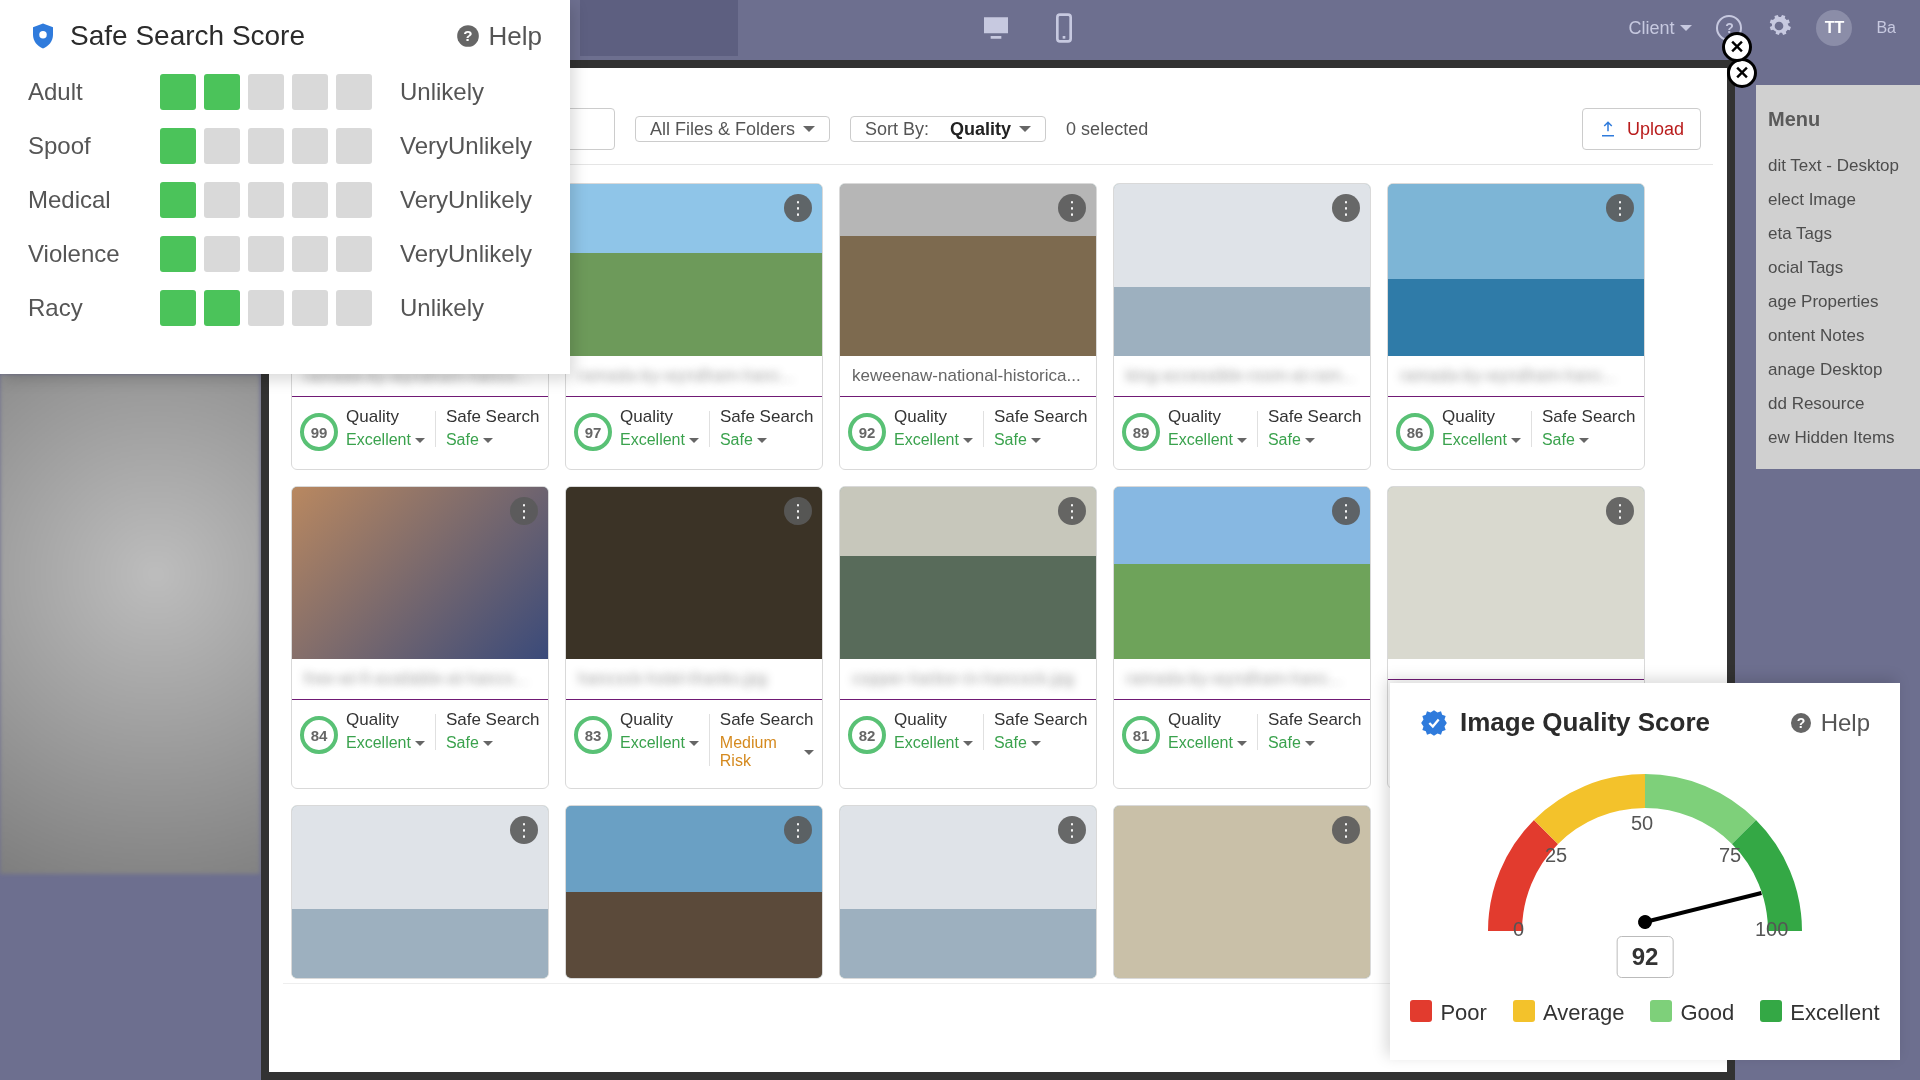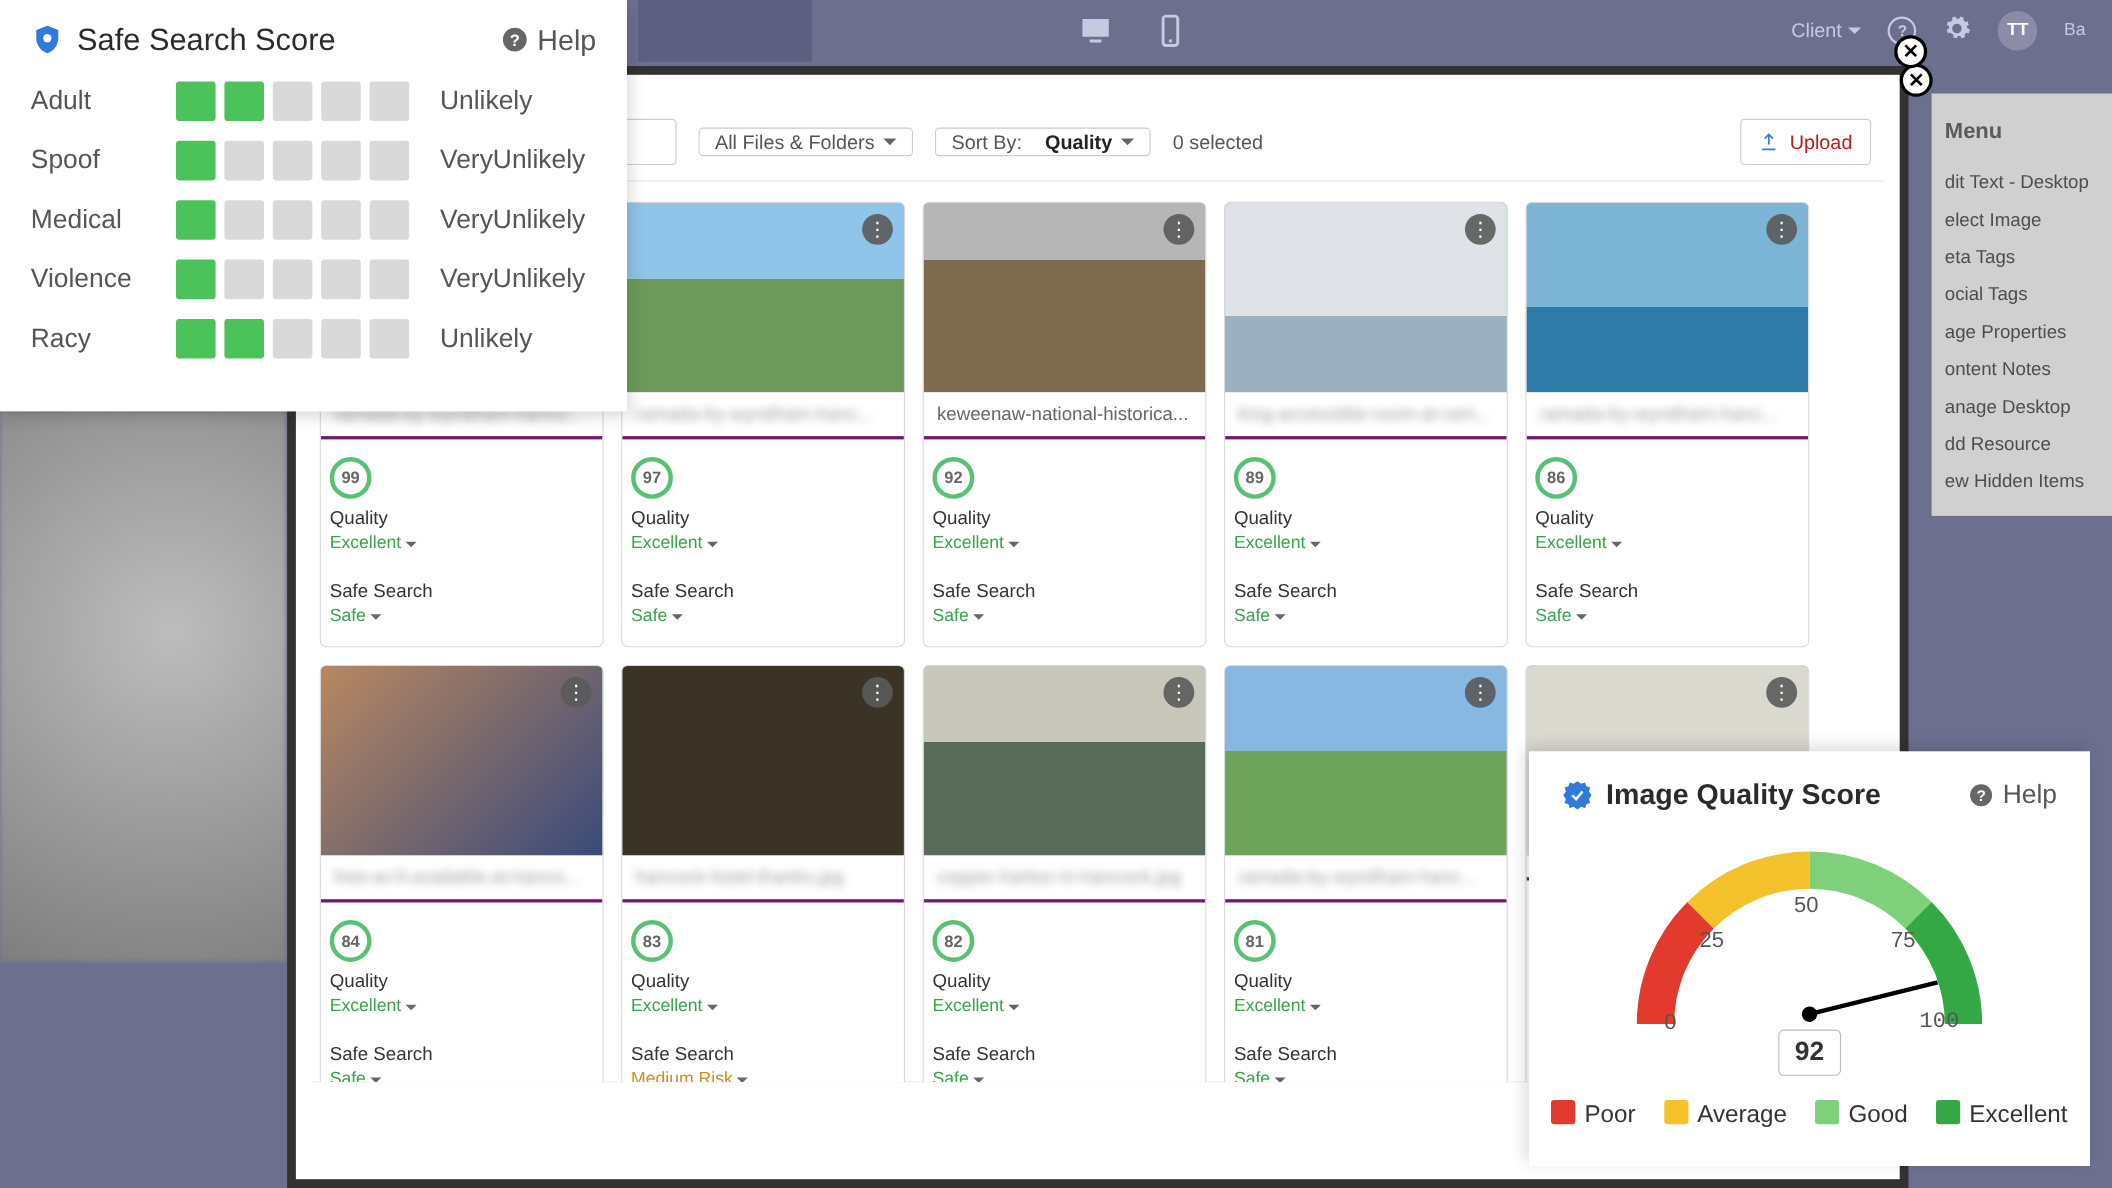--- a/index.html
+++ b/index.html
@@ -49,24 +49,24 @@
 .ph.room { background: linear-gradient(#dfe3e8 60%, #9db0bf 60%); }
 .ph.water { background: linear-gradient(#7db5d6 55%, #2f7ba8 55%); }
 .ph.woman { background: linear-gradient(135deg, #b98860, #3a4a7a); }
 .ph.suit { background: #3b3326; }
 .ph.coast { background: linear-gradient(#c7c7bb 40%, #586b5a 40%); }
 .ph.resort { background: linear-gradient(#87b8e2 45%, #6ea35a 45%); }
 .ph.room2 { background: #d9d9cf; }
 .ph.town { background: linear-gradient(#6aa0c4 50%, #5b4a3a 50%); }
 .ph.diner { background: #c9c0a8; }
 
-.fname { padding: 10px 12px; font-size: 17px; color: #666; white-space: nowrap; overflow: hidden; text-overflow: ellipsis; border-bottom: 3px solid #701a75; }
+.fname { padding: 10px 12px; font-size: 17px; color: #666; white-space: nowrap; overflow: hidden; text-overflow: ellipsis; border-bottom: 1px solid #701a75; }
 .fname.blur { color: transparent; text-shadow: 0 0 8px #999; }
 
-.meta { display: flex; align-items: flex-start; padding: 10px 8px 18px; gap: 8px; position: relative; flex-direction: column;}
+.meta { display: flex; align-items: flex-start; padding: 10px 8px 18px; gap: 8px; position: relative;}
 .ring { width: 38px; height: 38px; border-radius: 50%; border: 4px solid #59c175; display: flex; align-items: center; justify-content: center; font-weight: 600; color: #666; font-size: 15px; flex-shrink: 0; margin-top: 6px;}
 .mcol { display: flex; flex-direction: column; gap: 4px; font-size: 17px; }
 .mcol .label { color: #333; }
 .mcol .val { color: #3aa24d; display: inline-flex; align-items: center; gap: 4px; font-size:16px;}
 .mcol .val.med { color: #d58a1f; }
 .mcol .caret { border: 5px solid transparent; border-top-color: #666; display:inline-block; margin-top:5px;}
 .sep { width: 1px; background: #e0e0e0; align-self: stretch; margin: 4px 2px; }
 
 .grid-scroll::-webkit-scrollbar { width: 16px; }
 .grid-scroll::-webkit-scrollbar-thumb { background: #b7b7b7; border-radius: 8px; }
@@ -97,21 +97,21 @@
 .iq-head .help { display: flex; align-items: center; gap: 8px; color: #555; font-size: 24px; }
 .iq-head .help svg{width:24px;height:24px;}
 .gauge-wrap { position: relative; width: 340px; height: 210px; margin: 0 auto; }
 .gauge-wrap svg { width: 100%; height: 100%; }
 .gauge-ticks { position: absolute; inset: 0; }
 .gauge-ticks span { position: absolute; font-size: 20px; color: #555; }
 .t0 { left: 38px; top: 162px; }
 .t25 { left: 70px; top: 88px; }
 .t50 { left: 156px; top: 56px; }
 .t75 { left: 244px; top: 88px; }
-.t100 { left: 270px; top: 162px; font-family: Liberation Mono, monospace; }
+.t100 { left: 280px; top: 162px; }
 .gauge-value { position: absolute; left: 50%; transform: translateX(-50%); top: 180px; border: 1px solid #bbb; border-radius: 5px; padding: 6px 14px; font-size: 24px; font-weight: 700; color: #333; background:#fff;}
 .needle { position: absolute; left: 170px; top: 164px; width: 120px; height: 4px; background: #000; transform-origin: left center; transform: rotate(-14deg); }
 .needle::before { content:""; position:absolute; left:-7px; top:-5px; width:14px; height:14px; background:#000; border-radius:50%; }
 .iq-legend { display: flex; gap: 26px; justify-content: center; font-size: 22px; color: #333; margin-top: 34px; }
 .iq-legend span { display: inline-flex; align-items: flex-start; gap: 8px; }
 .sq { width: 22px; height: 22px; border-radius: 3px; }
 .sq.poor { background: #e23b2e; }
 .sq.avg { background: #f3c22b; }
 .sq.good { background: #7ed07a; }
 .sq.exc { background: #34a845; }

